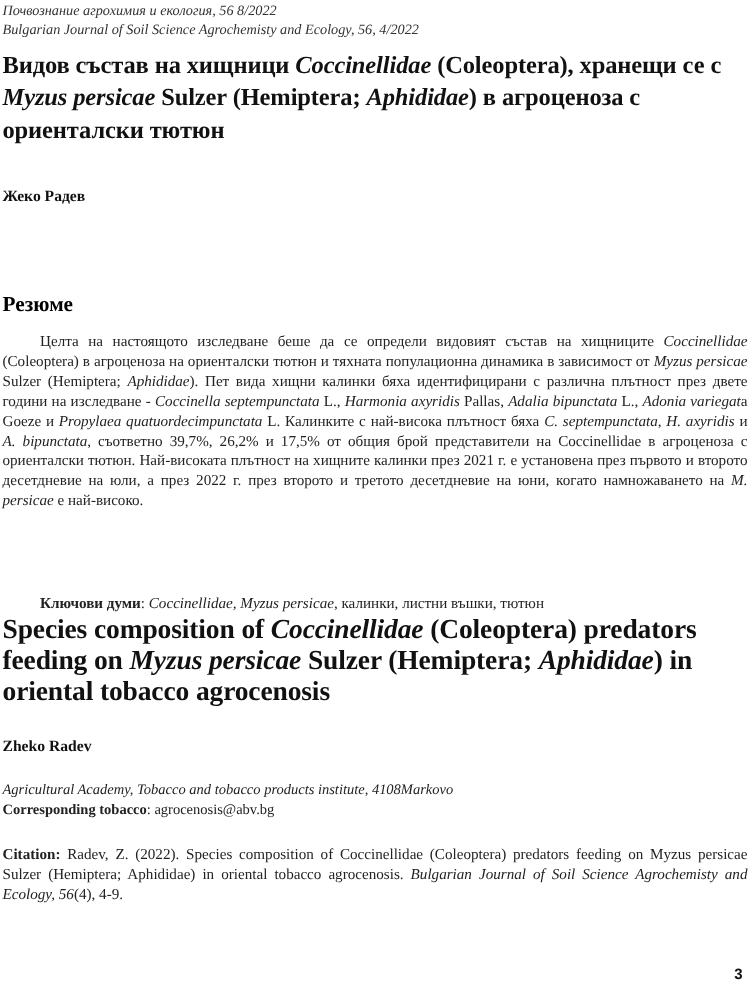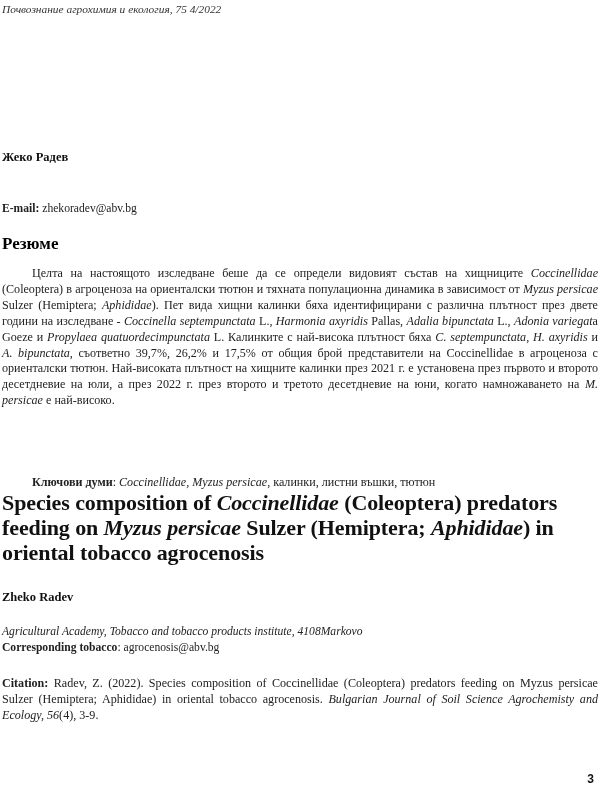--- a/index.html
+++ b/index.html
@@ -54,39 +54,40 @@
     font-family: "Liberation Sans", "DejaVu Sans", sans-serif;
     font-weight: bold; font-size: 12px; color: #111;
   }
 </style>
 </head>
 <body>
 
 <div class="page">
 
   <div class="running-head">
-    <div>Почвознание агрохимия и екология, 75 4/2022</div>
+    <div>Почвознание агрохимия и екология, 56 8/2022</div>
+    <div>Bulgarian Journal of Soil Science Agrochemisty and Ecology, 56, 4/2022</div>
   </div>
 
+  <div class="title title-bg"><span>Видов състав на хищници </span><i>Coccinellidae</i><span> (Coleoptera), хранещи се с </span><i>Myzus persicae</i><span> Sulzer (Hemiptera; </span><i>Aphididae</i><span>) в агроценоза с ориенталски тютюн</span></div>
 
   <div class="author" style="top:150px;">Жеко Радев</div>
 
-  <div class="email-line" style="top:201px;"><b>E-mail:</b><span> zhekoradev@abv.bg</span></div>
 
   <div class="section-head" style="top:234px;">Резюме</div>
 
   <div class="abstract">
     <p><span>Целта на настоящото изследване беше да се определи видовият състав на хищниците </span><i>Coccinellidae</i><span> (Coleoptera) в агроценоза на ориенталски тютюн и тяхната популационна динамика в зависимост от </span><i>Myzus persicae</i><span> Sulzer (Hemiptera; </span><i>Aphididae</i><span>). Пет вида хищни калинки бяха идентифицирани с различна плътност през двете години на изследване - </span><i>Coccinella septempunctata</i><span> L., </span><i>Harmonia axyridis</i><span> Pallas, </span><i>Adalia bipunctata</i><span> L., </span><i>Adonia variegat</i><span>a Goeze и </span><i>Propylaea quatuordecimpunctata</i><span> L. Калинките с най-висока плътност бяха </span><i>C. septempunctata</i><span>, </span><i>H. axyridis</i><span> и </span><i>A. bipunctata</i><span>, съответно 39,7%, 26,2% и 17,5% от общия брой представители на Coccinellidae в агроценоза с ориенталски тютюн. Най-високата плътност на хищните калинки през 2021 г. е установена през първото и второто десетдневие на юли, а през 2022 г. през второто и третото десетдневие на юни, когато намножаването на </span><i>M. persicae</i><span> е най-високо.</span></p>
   </div>
 
   <div class="keywords"><b>Ключови думи</b><span>: </span><i>Coccinellidae, Myzus persicae</i><span>, калинки, листни въшки, тютюн</span></div>
 
   <div class="title title-en"><span>Species composition of </span><i>Coccinellidae</i><span> (Coleoptera) predators feeding on </span><i>Myzus persicae</i><span> Sulzer (Hemiptera; </span><i>Aphididae</i><span>) in oriental tobacco agrocenosis</span></div>
 
   <div class="author" style="top:590px;">Zheko Radev</div>
 
   <div class="affil" style="top:624px;">Agricultural Academy, Tobacco and tobacco products institute, 4108Markovo</div>
   <div class="email-line" style="top:640px;"><b>Corresponding tobacco</b><span>: agrocenosis@abv.bg</span></div>
 
-  <div class="citation"><b>Citation:</b><span> Radev, Z. (2022). Species composition of Coccinellidae (Coleoptera) predators feeding on Myzus persicae Sulzer (Hemiptera; Aphididae) in oriental tobacco agrocenosis. </span><i>Bulgarian Journal of Soil Science Agrochemisty and Ecology, 56</i><span>(4), 3-9.</span></div>
+  <div class="citation"><b>Citation:</b><span> Radev, Z. (2022). Species composition of Coccinellidae (Coleoptera) predators feeding on Myzus persicae Sulzer (Hemiptera; Aphididae) in oriental tobacco agrocenosis. </span><i>Bulgarian Journal of Soil Science Agrochemisty and Ecology, 56</i><span>(4), 4-9.</span></div>
 
   <div class="page-number">3</div>
 </div>
 
 </body></html>

